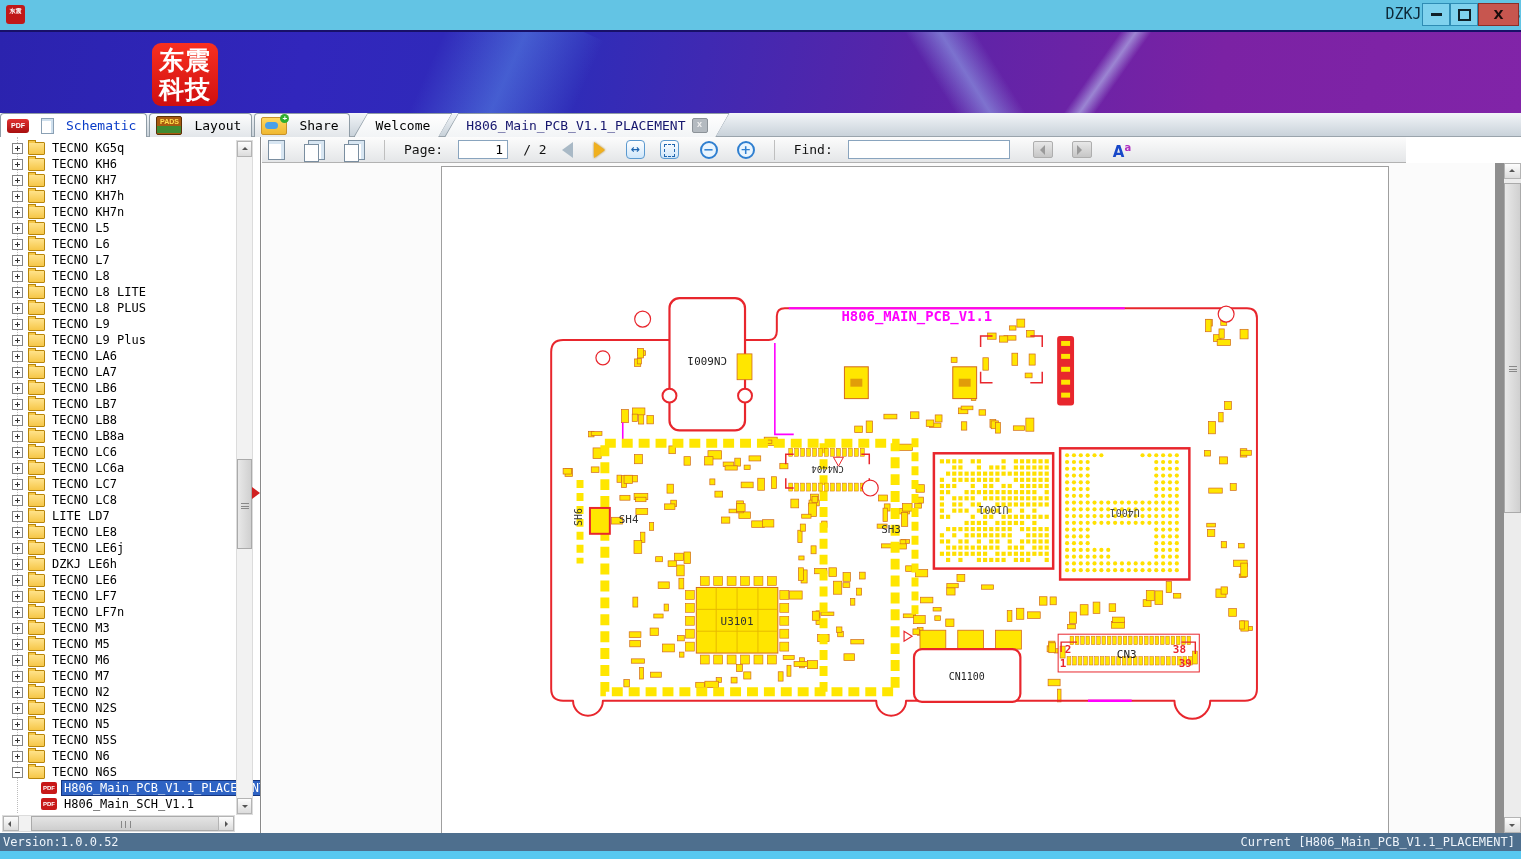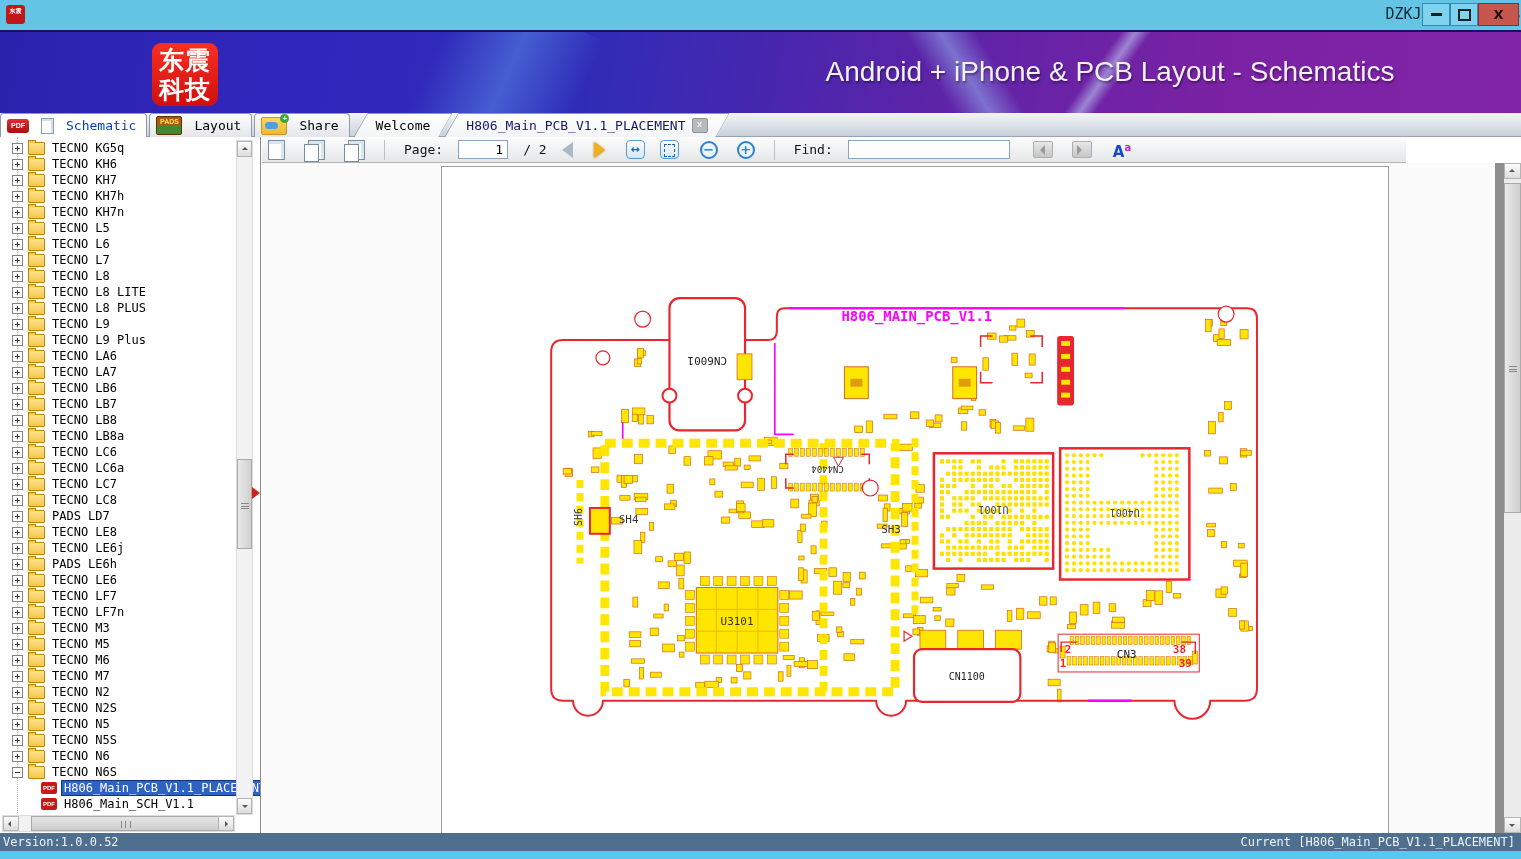--- a/index.html
+++ b/index.html
@@ -168,21 +168,20 @@
   </div>
 
   <div class="banner">
     <div class="streak1"></div>
     <div class="streak2"></div>
     <div class="streak3"></div>
     <div class="logo">
       <div>东震</div>
       <div>科技</div>
     </div>
-    <div class="tagline">Android + iPhone &amp; PCB Layout - Schematics</div>
   </div>
 
   <div class="tabrow">
     <div class="mtab active">
       <span class="pdfbadge">PDF</span>
       <span class="pagemini"></span>
       <span>Schematic</span>
     </div>
     <div class="mtab">
       <span class="padsbadge"><span>PADS</span><i></i></span>
@@ -352,36 +351,36 @@
           <div class="tlabel">TECNO LC7</div>
         </div>
         <div class="trow">
           <div class="exp plus"></div>
           <div class="fold"></div>
           <div class="tlabel">TECNO LC8</div>
         </div>
         <div class="trow">
           <div class="exp plus"></div>
           <div class="fold"></div>
-          <div class="tlabel">PADS LD7</div>
+          <div class="tlabel">LITE LD7</div>
         </div>
         <div class="trow">
           <div class="exp plus"></div>
           <div class="fold"></div>
           <div class="tlabel">TECNO LE8</div>
         </div>
         <div class="trow">
           <div class="exp plus"></div>
           <div class="fold"></div>
           <div class="tlabel">TECNO LE6j</div>
         </div>
         <div class="trow">
           <div class="exp plus"></div>
           <div class="fold"></div>
-          <div class="tlabel">PADS LE6h</div>
+          <div class="tlabel">DZKJ LE6h</div>
         </div>
         <div class="trow">
           <div class="exp plus"></div>
           <div class="fold"></div>
           <div class="tlabel">TECNO LE6</div>
         </div>
         <div class="trow">
           <div class="exp plus"></div>
           <div class="fold"></div>
           <div class="tlabel">TECNO LF7</div>

